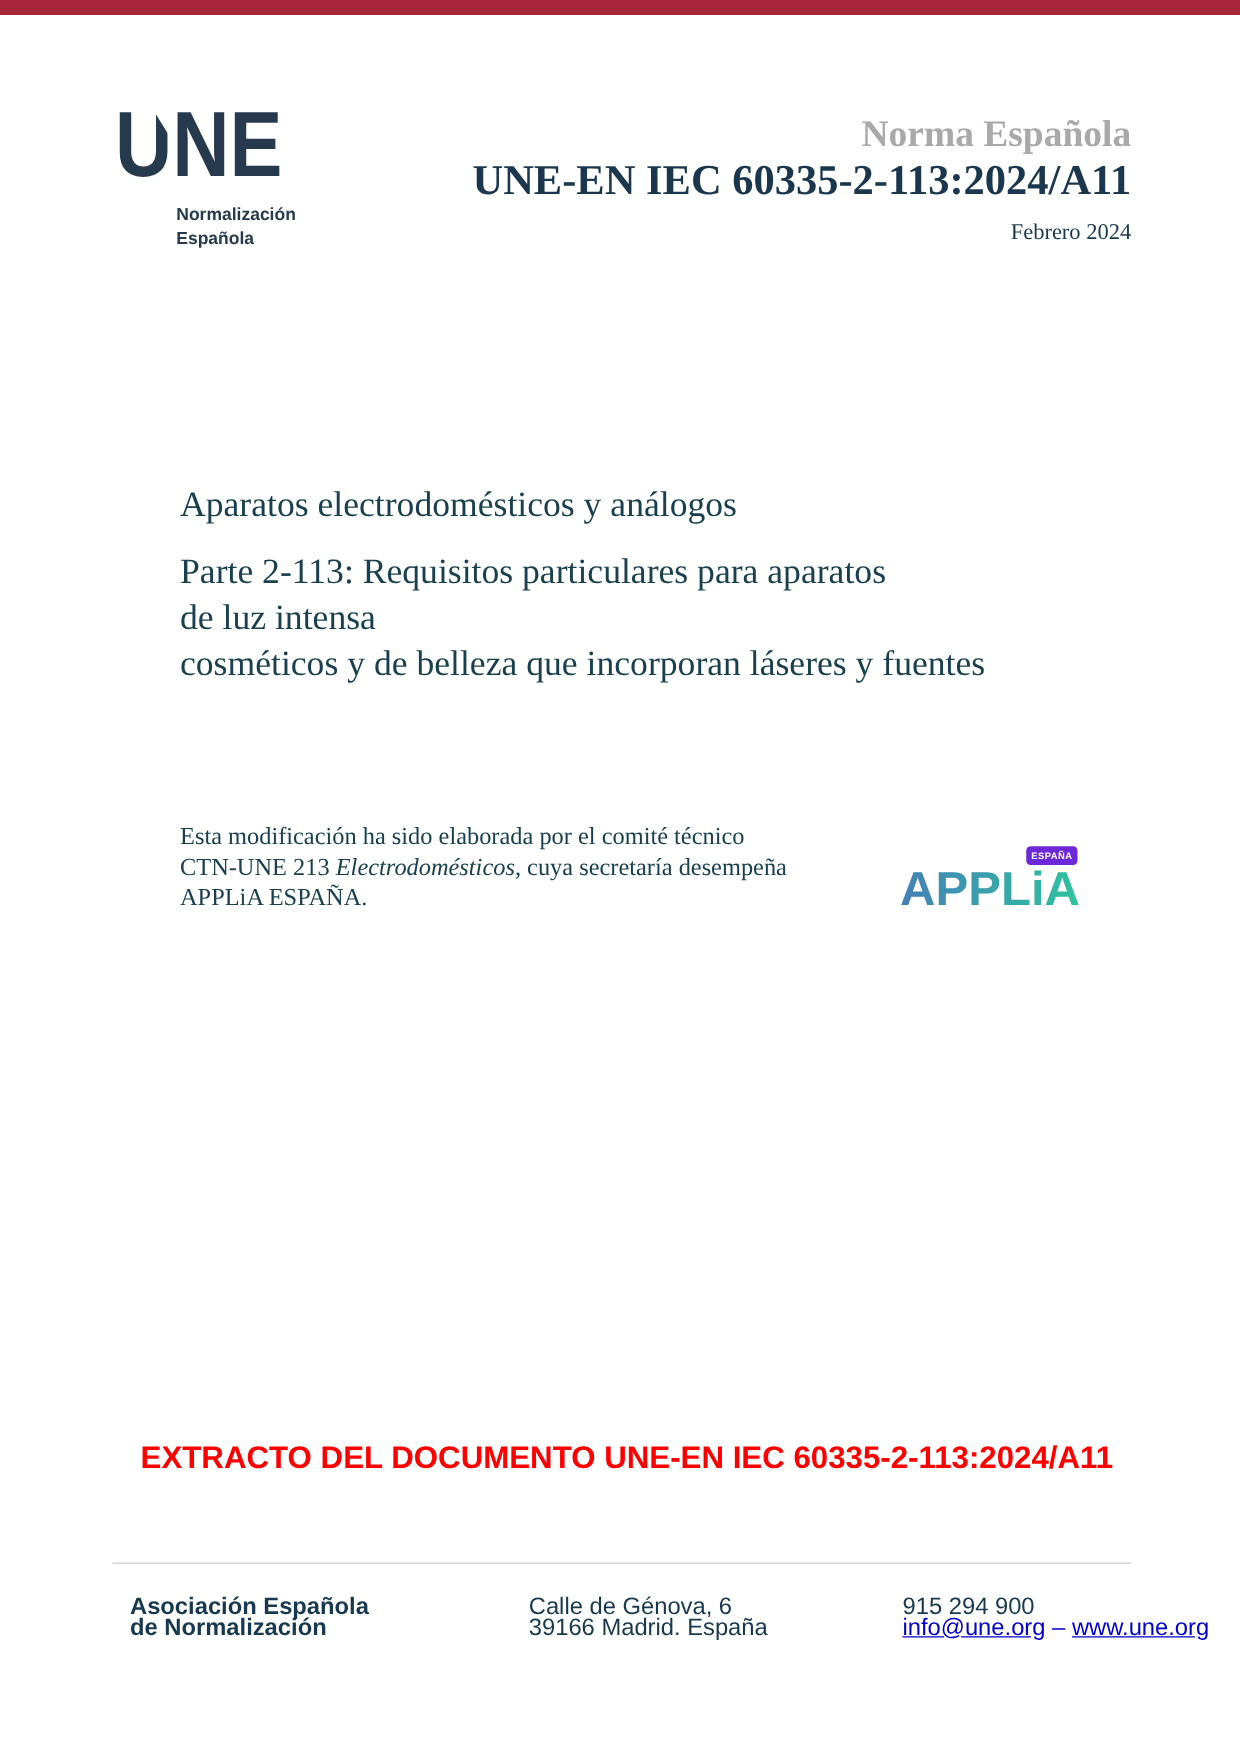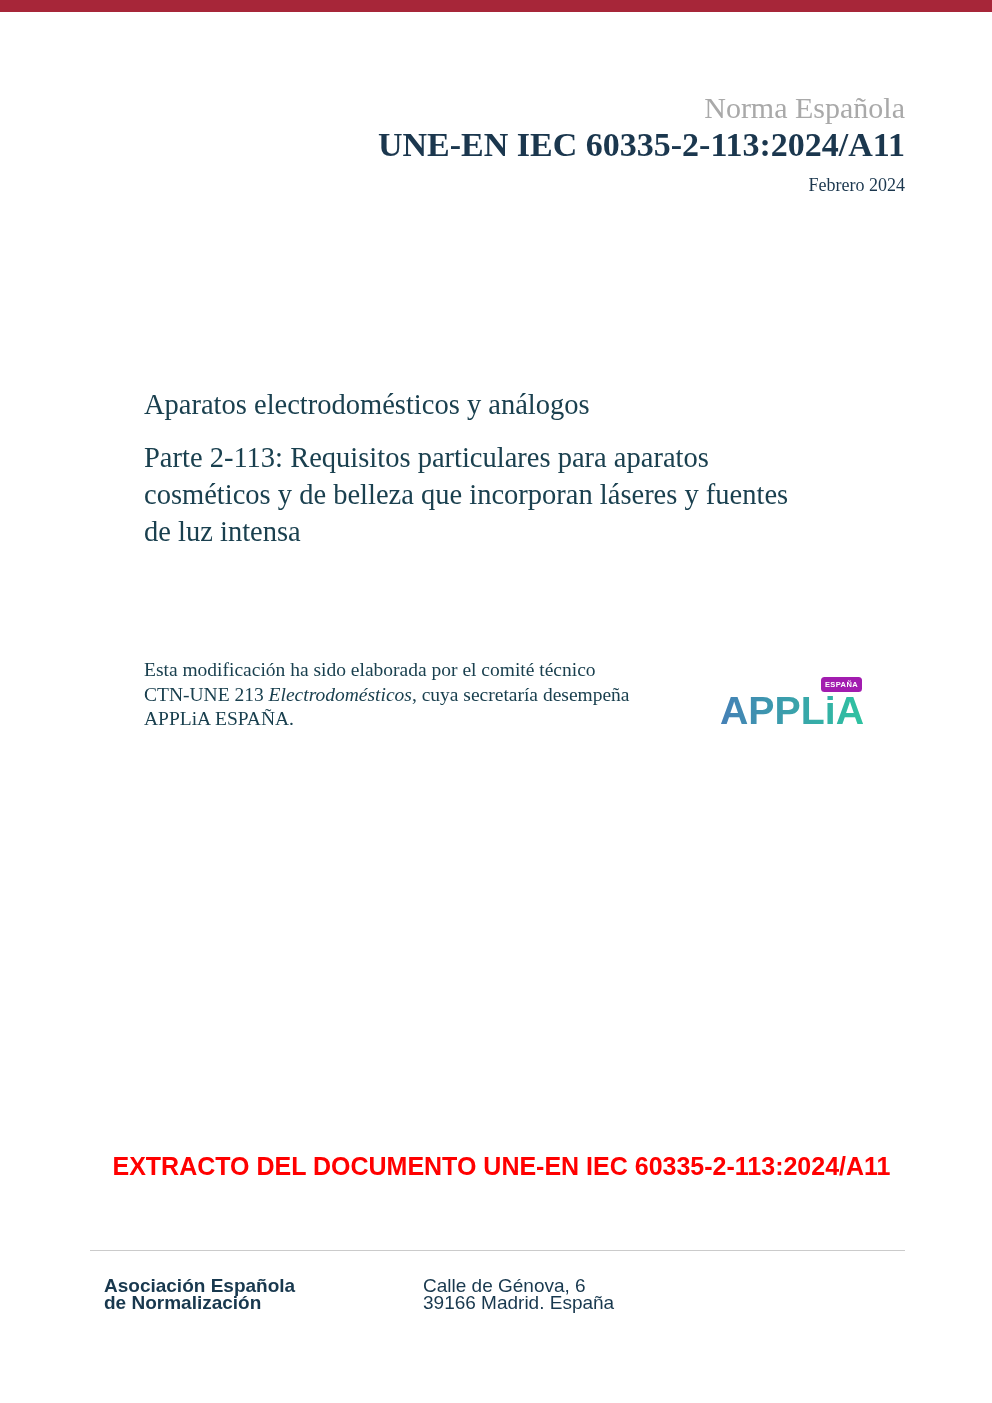--- a/index.html
+++ b/index.html
@@ -14,39 +14,39 @@
   .une-logo { position:absolute; left:92px; top:86px; width:140px; }
   .une-logo svg { display:block; }
   .une-tagline {
     position:absolute; left:49px; top:76px;
     font-family:"Liberation Sans","DejaVu Sans",sans-serif;
     font-weight:bold; font-size:14px; line-height:18.5px; color:#273A4D;
   }
 
   
   .header-right { position:absolute; top:93px; right:87px; text-align:right; }
-  .kicker  { font-size:30px; font-weight:normal; color:#A9A9A9; line-height:30px; }
+  .kicker  { font-size:30px; font-weight:bold; color:#A9A9A9; line-height:30px; }
   .code    { font-size:34px; font-weight:bold; color:#1B374E; line-height:38px; margin-top:3px; }
   .date    { font-size:18px; color:#1B374E; line-height:20px; margin-top:11px; }
 
   
   .title-block { position:absolute; left:144px; top:386px; width:760px; color:#1A404F; }
   .title-block p { font-size:28.5px; line-height:37px; margin:0 0 16px 0; }
   .tline { display:block; }
 
   
   .committee { position:absolute; left:144px; top:658px; width:580px;
     font-size:19.5px; line-height:24.5px; color:#1A404F; }
   .committee .it { font-style:italic; }
 
   
   .applia { position:absolute; left:720px; top:672px; width:146px; height:62px; }
   .applia-badge {
     position:absolute; left:101px; top:5px; width:41px; height:15px;
-    background:#a21caf; border-radius:3.5px;
+    background:#6d28d9; border-radius:3.5px;
     display:flex; align-items:center; justify-content:center;
     font-family:"Liberation Sans","DejaVu Sans",sans-serif;
     font-size:7.5px; font-weight:bold; letter-spacing:.4px; color:#ffffff;
   }
   .applia-word { position:absolute; left:0; top:22px; }
 
   
   .extract {
     position:absolute; left:90px; top:1151px; width:823px; text-align:center;
     font-family:"Liberation Sans","DejaVu Sans",sans-serif;
@@ -66,33 +66,43 @@
   .fcol a { color:#0202C8; text-decoration:underline; }
   .fcol .sep { color:#0202C8; }
 </style>
 </head>
 <body>
 
 <div class="page">
 
   <div class="top-bar"></div>
 
+  <div class="une-logo">
+    <svg width="140" height="58" viewBox="0 0 140 58">
+      <text x="0" y="55" font-family="Liberation Sans, DejaVu Sans, sans-serif" font-size="74" font-weight="900" fill="#273A4D" textLength="134" lengthAdjust="spacingAndGlyphs">UNE</text>
+      <polygon points="30,1 43,1 43,22" fill="#ffffff"></polygon>
+    </svg>
+    <div class="une-tagline">
+      <div>Normalización</div>
+      <div>Española</div>
+    </div>
+  </div>
 
   <div class="header-right">
     <div class="kicker">Norma Española</div>
     <div class="code">UNE-EN IEC 60335-2-113:2024/A11</div>
     <div class="date">Febrero 2024</div>
   </div>
 
   <div class="title-block">
     <p>Aparatos electrodomésticos y análogos</p>
     <p>
       <span class="tline">Parte 2-113: Requisitos particulares para aparatos</span>
+      <span class="tline">de luz intensa</span>
       <span class="tline">cosméticos y de belleza que incorporan láseres y fuentes</span>
-      <span class="tline">de luz intensa</span>
     </p>
   </div>
 
   <div class="committee">
     <div>Esta modificación ha sido elaborada por el comité técnico</div>
     <div><span>CTN-UNE 213 </span><span class="it">Electrodomésticos</span><span>, cuya secretaría desempeña</span></div>
     <div>APPLiA ESPAÑA.</div>
   </div>
 
   <div class="applia">
@@ -115,14 +125,18 @@
   <div class="fcol org">
     <div>Asociación Española</div>
     <div>de Normalización</div>
   </div>
 
   <div class="fcol addr">
     <div>Calle de Génova, 6</div>
     <div>39166 Madrid. España</div>
   </div>
 
+  <div class="fcol contact">
+    <div>915 294 900</div>
+    <div><a href="#">info@une.org</a> <span class="sep">–</span> <a href="#">www.une.org</a></div>
+  </div>
 
 </div>
 
 </body></html>

